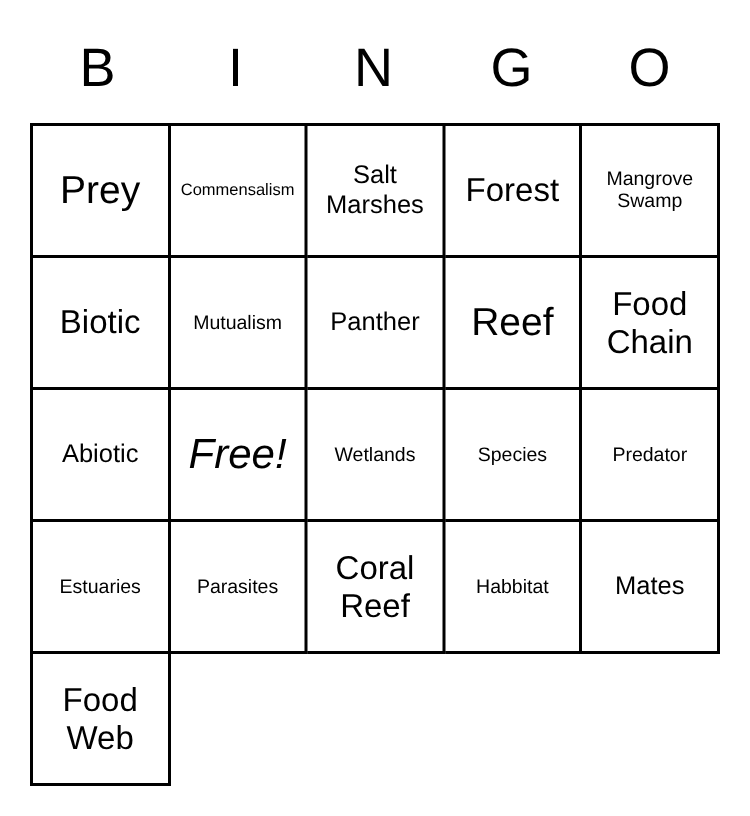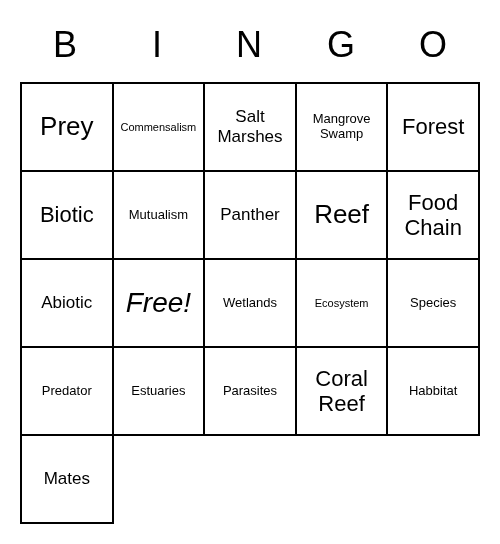--- a/index.html
+++ b/index.html
@@ -100,24 +100,24 @@
   <div class="bingo-cell">
         <span class="bingo-cell-text size-xl">Prey</span>
       </div>
       <div class="bingo-cell">
         <span class="bingo-cell-text size-xs">Commensalism</span>
       </div>
       <div class="bingo-cell">
         <span class="bingo-cell-text size-md">Salt Marshes</span>
       </div>
       <div class="bingo-cell">
-        <span class="bingo-cell-text size-sm">Mangrove Swamp</span>
+        <span class="bingo-cell-text size-lg">Forest</span>
       </div>
       <div class="bingo-cell">
-        <span class="bingo-cell-text size-lg">Forest</span>
+        <span class="bingo-cell-text size-sm">Mangrove Swamp</span>
       </div>
       <div class="bingo-cell">
         <span class="bingo-cell-text size-lg">Biotic</span>
       </div>
       <div class="bingo-cell">
         <span class="bingo-cell-text size-sm">Mutualism</span>
       </div>
       <div class="bingo-cell">
         <span class="bingo-cell-text size-md">Panther</span>
       </div>
@@ -130,37 +130,37 @@
       <div class="bingo-cell">
         <span class="bingo-cell-text size-md">Abiotic</span>
       </div>
       <div class="bingo-cell">
         <span class="bingo-cell-text free-cell">Free!</span>
       </div>
       <div class="bingo-cell">
         <span class="bingo-cell-text size-sm">Wetlands</span>
       </div>
       <div class="bingo-cell">
-        <span class="bingo-cell-text size-xs">Ecosystem</span>
-      </div>
-      <div class="bingo-cell">
         <span class="bingo-cell-text size-sm">Species</span>
       </div>
       <div class="bingo-cell">
         <span class="bingo-cell-text size-sm">Predator</span>
       </div>
       <div class="bingo-cell">
         <span class="bingo-cell-text size-sm">Estuaries</span>
       </div>
       <div class="bingo-cell">
         <span class="bingo-cell-text size-sm">Parasites</span>
       </div>
       <div class="bingo-cell">
         <span class="bingo-cell-text size-lg">Coral Reef</span>
       </div>
       <div class="bingo-cell">
         <span class="bingo-cell-text size-sm">Habbitat</span>
       </div>
       <div class="bingo-cell">
         <span class="bingo-cell-text size-md">Mates</span>
       </div>
+      <div class="bingo-cell">
+        <span class="bingo-cell-text size-lg">Food Web</span>
+      </div>
     </div>
 </div>
 
 </body></html>

